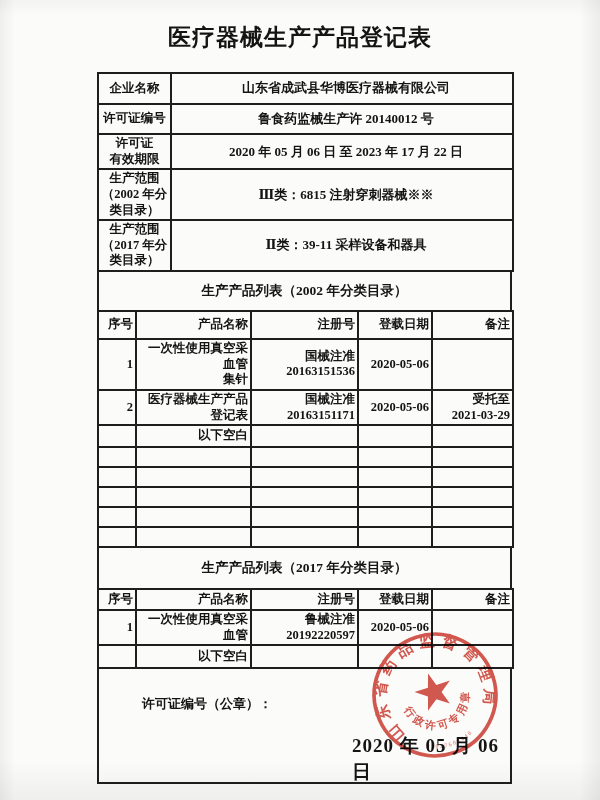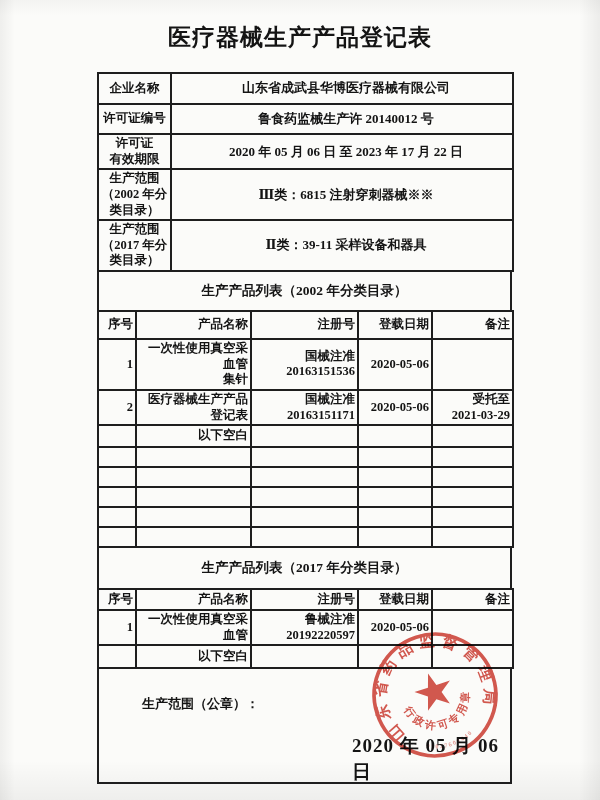--- a/index.html
+++ b/index.html
@@ -218,21 +218,21 @@
         <td></td>
         <td>以下空白</td>
         <td></td>
         <td></td>
         <td></td>
       </tr>
     </tbody>
       </table>
 
     <div class="footer-block">
-      <div class="issuer">生产范围（公章）：</div>
+      <div class="issuer">许可证编号（公章）：</div>
       <div class="issue-date">2020 年 05 月 06 日</div>
     </div>
 
   </div>
 
   <svg class="stamp" viewBox="0 0 130 130">
     <defs>
       <path id="arcOrg" d="M 31.1 98.9 A 48 48 0 1 1 98.9 98.9"></path>
       <path id="arcType" d="M 33.1 73.5 A 33 33 0 0 0 96.9 73.5"></path>
       <path id="arcCode" d="M 20 91 A 52 52 0 0 0 110 91"></path>

